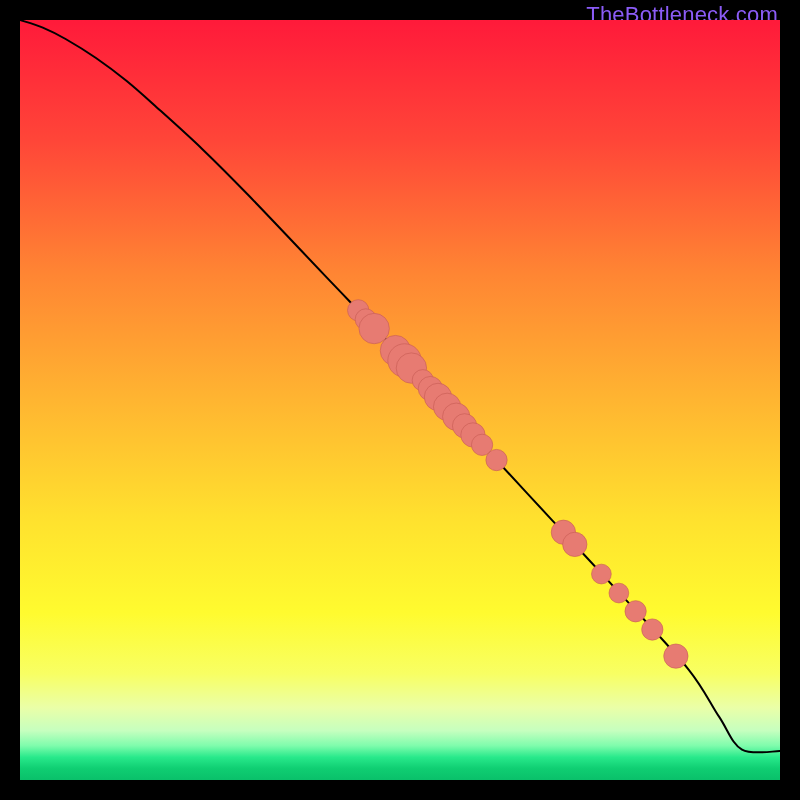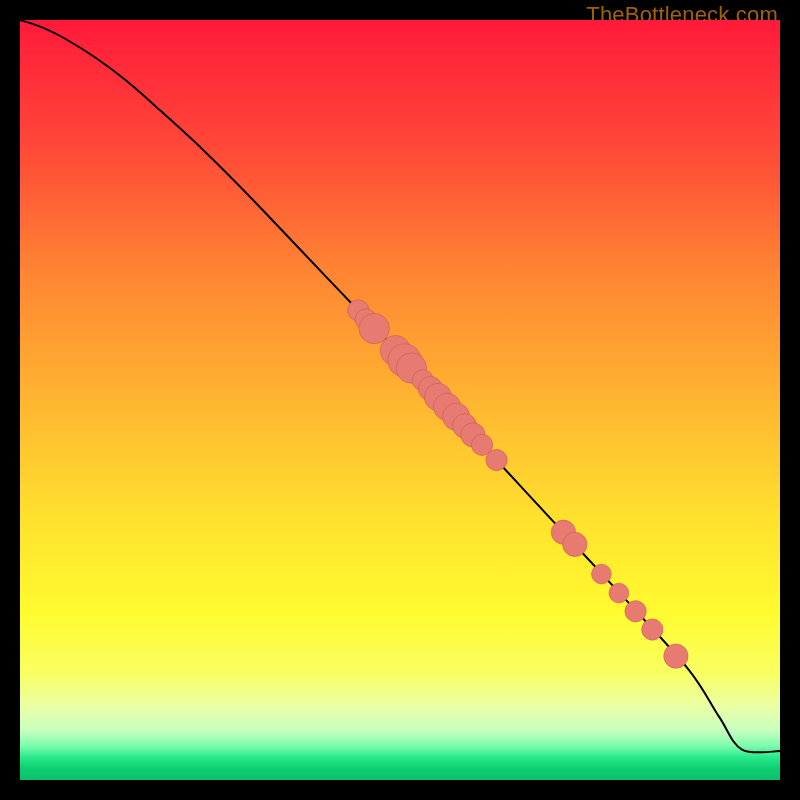--- a/index.html
+++ b/index.html
@@ -24,21 +24,21 @@
     left: 0;
     top: 0;
     width: 760px;
     height: 760px;
     display: block;
   }
   .watermark {
     position: absolute;
     top: 2px;
     right: 22px;
-    color: #a16207;
+    color: #8b5cf6;
     font-size: 22px;
     font-weight: 500;
     letter-spacing: 0.2px;
     user-select: none;
   }
 </style>
 </head>
 <body>
 
 <div class="watermark">TheBottleneck.com</div>

